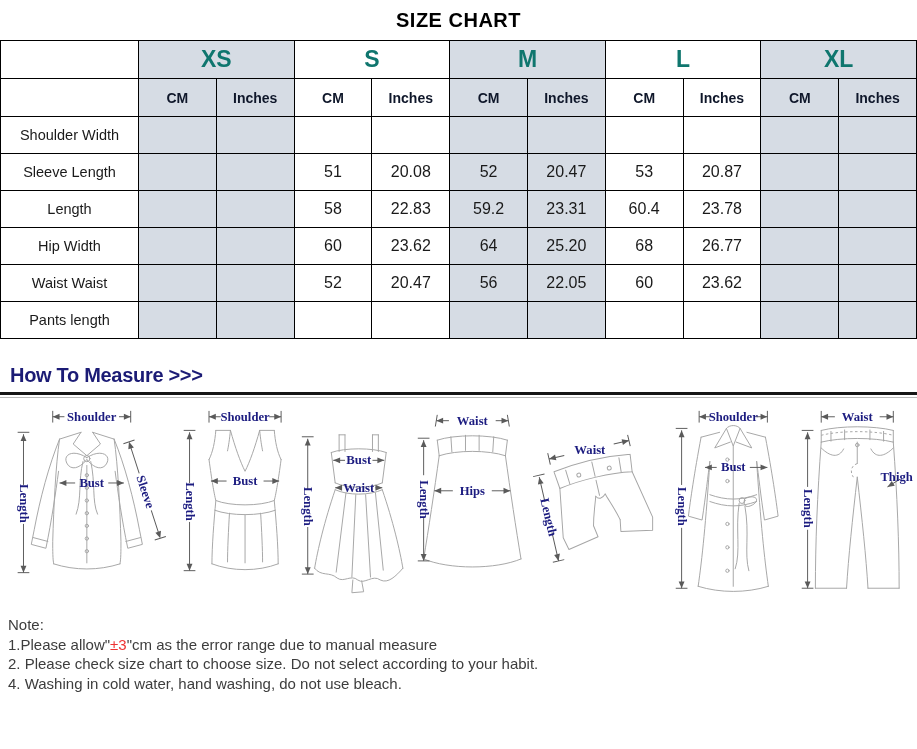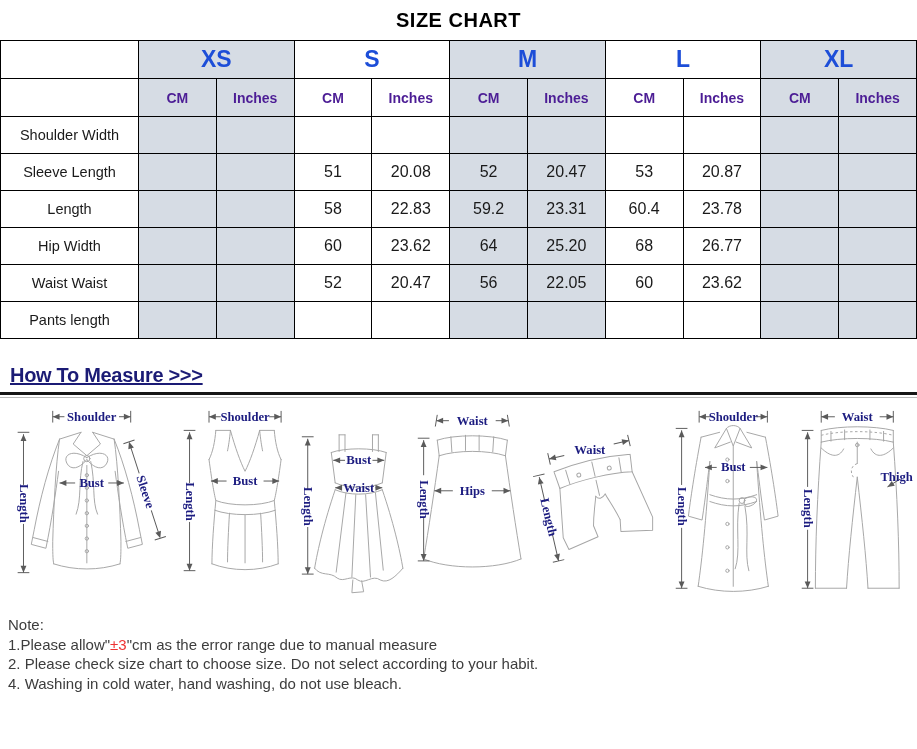--- a/index.html
+++ b/index.html
@@ -6,37 +6,37 @@
   body { width:917px; font-family:"Liberation Sans", sans-serif; color:#1a1a1a; }
 
   .page-title { text-align:center; font-size:20px; font-weight:bold; letter-spacing:0.5px;
                 padding:9px 0 8px 0; color:#000; }
 
   table.size-chart { border-collapse:collapse; table-layout:fixed; width:917px; }
   table.size-chart th, table.size-chart td {
       border:1.5px solid #000; text-align:center; vertical-align:middle;
       padding:0; overflow:hidden; background:#fff;
   }
-  tr.size-row th { height:37px; font-size:23px; font-weight:bold; color:#1d4ed8; }
+  tr.size-row th { height:37px; font-size:23px; font-weight:bold; color:#0f766e; }
   tr.size-row th.corner { background:#fff; }
-  tr.unit-row th { height:37px; font-size:14px; font-weight:bold; color:#4c1d95; }
+  tr.unit-row th { height:37px; font-size:14px; font-weight:bold; color:#0f172a; }
   tbody td { height:36px; font-size:16px; font-weight:normal; }
   tbody td.rowlabel { font-size:14.5px; }
 
   
   tr.size-row th:nth-child(2), tr.size-row th:nth-child(4), tr.size-row th:nth-child(6) { background:#d6dce4; }
   tr.unit-row th:nth-child(2), tr.unit-row th:nth-child(3),
   tr.unit-row th:nth-child(6), tr.unit-row th:nth-child(7),
   tr.unit-row th:nth-child(10), tr.unit-row th:nth-child(11) { background:#d6dce4; }
   tbody td:nth-child(2), tbody td:nth-child(3),
   tbody td:nth-child(6), tbody td:nth-child(7),
   tbody td:nth-child(10), tbody td:nth-child(11) { background:#d6dce4; }
 
   .measure-heading { margin:25px 0 5px 0; padding-left:10px; font-size:20px; font-weight:bold;
-                     letter-spacing:-0.3px; color:#1b1b75;text-decoration:underline; }
+                     letter-spacing:-0.3px; color:#1b1b75; }
   .sep-thick { height:3px; background:#161616; }
   .sep-thin  { height:1px; background:#b9b9b9; margin-top:2px; }
 
   .diagram-strip { display:flex; justify-content:space-between; align-items:flex-start;
                    padding:7px 2px 0 4px; height:202px; }
 
   
   .g { stroke:#a6a6a6; fill:none; stroke-width:1; stroke-linecap:round; stroke-linejoin:round; }
   .gd { stroke:#a6a6a6; fill:none; stroke-width:1; stroke-dasharray:2.5,2.5; }
   .d { stroke:#5a5a5a; fill:none; stroke-width:1; }

